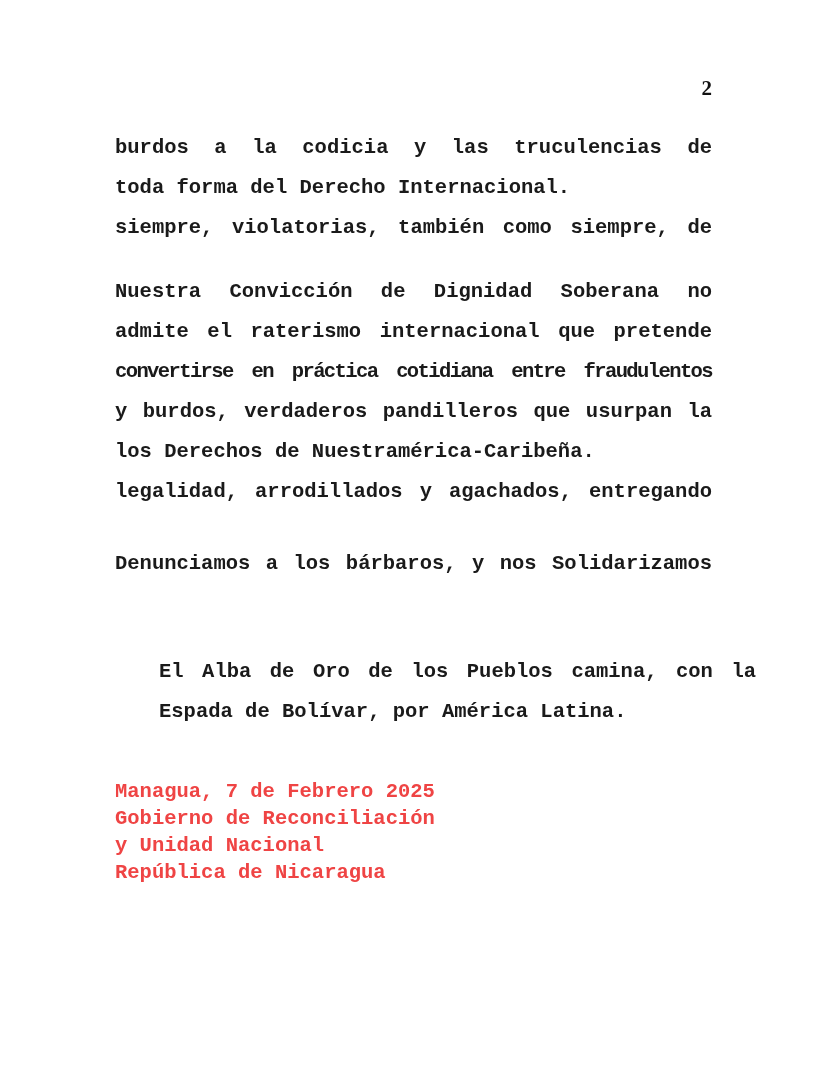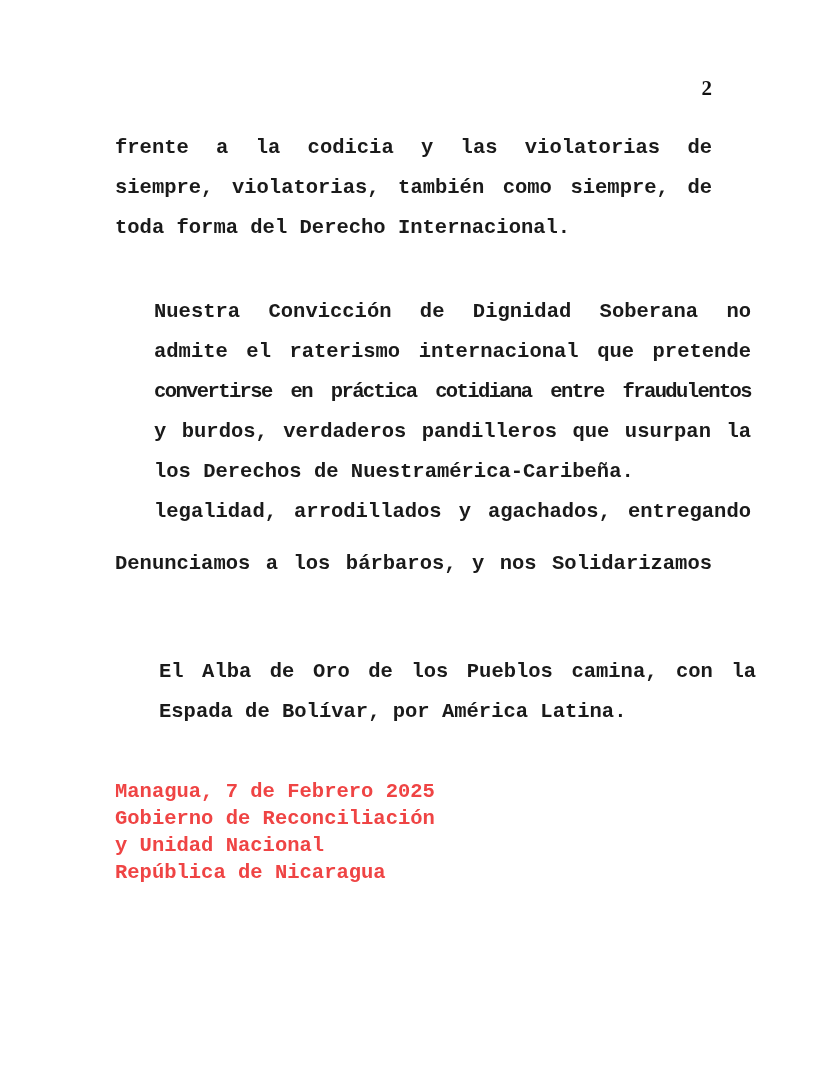--- a/index.html
+++ b/index.html
@@ -5,37 +5,37 @@
   html, body { margin:0; padding:0; background:#fff; }
   body { width:825px; height:1068px; position:relative; overflow:hidden; }
   .page-num { position:absolute; top:76px; left:690px; width:22px; text-align:right;
     font-family:"Liberation Serif", serif; font-weight:bold; font-size:21px; color:#111; }
   .body { position:absolute; left:115px; width:597px; font-family:"Liberation Mono", monospace;
     font-weight:bold; font-size:20.5px; color:#1a1a1a; }
   .para { margin:0; line-height:40px; text-align:justify; text-align-last:left; }
   .line { display:block; text-align:justify; text-align-last:justify; white-space:nowrap; }
   .line.last { text-align-last:left; }
   .p1 { top:128px; }
-  .p2 { top:292px;margin-left:39px; }
+  .p2 { top:272px; }
   .p3 { top:544px; }
   .p4 { top:652px;margin-left:44px; }
   .sig { position:absolute; left:115px; top:778px; font-family:Liberation Mono, monospace;
     font-weight:bold; font-size:20.5px; color:#ef4444; line-height:27px; }
   .sig div { white-space:nowrap; }
 </style>
 </head>
 <body>
 
 <div class="page-num">2</div>
 
 <div class="body p1">
   <p class="para">
-    <span class="line">frente a la codicia y las violatorias de</span>
+    <span class="line">burdos a la codicia y las truculencias de</span>
+    <span class="line last">toda forma del Derecho Internacional.</span>
     <span class="line">siempre, violatorias, también como siempre, de</span>
-    <span class="line last">toda forma del Derecho Internacional.</span>
   </p>
 </div>
 
 <div class="body p2">
   <p class="para">
     <span class="line">Nuestra Convicción de Dignidad Soberana no</span>
     <span class="line">admite el raterismo internacional que pretende</span>
     <span class="line" style="letter-spacing:-1.6px;">convertirse en práctica cotidiana entre fraudulentos</span>
     <span class="line">y burdos, verdaderos pandilleros que usurpan la</span>
     <span class="line last">los Derechos de Nuestramérica-Caribeña.</span>

